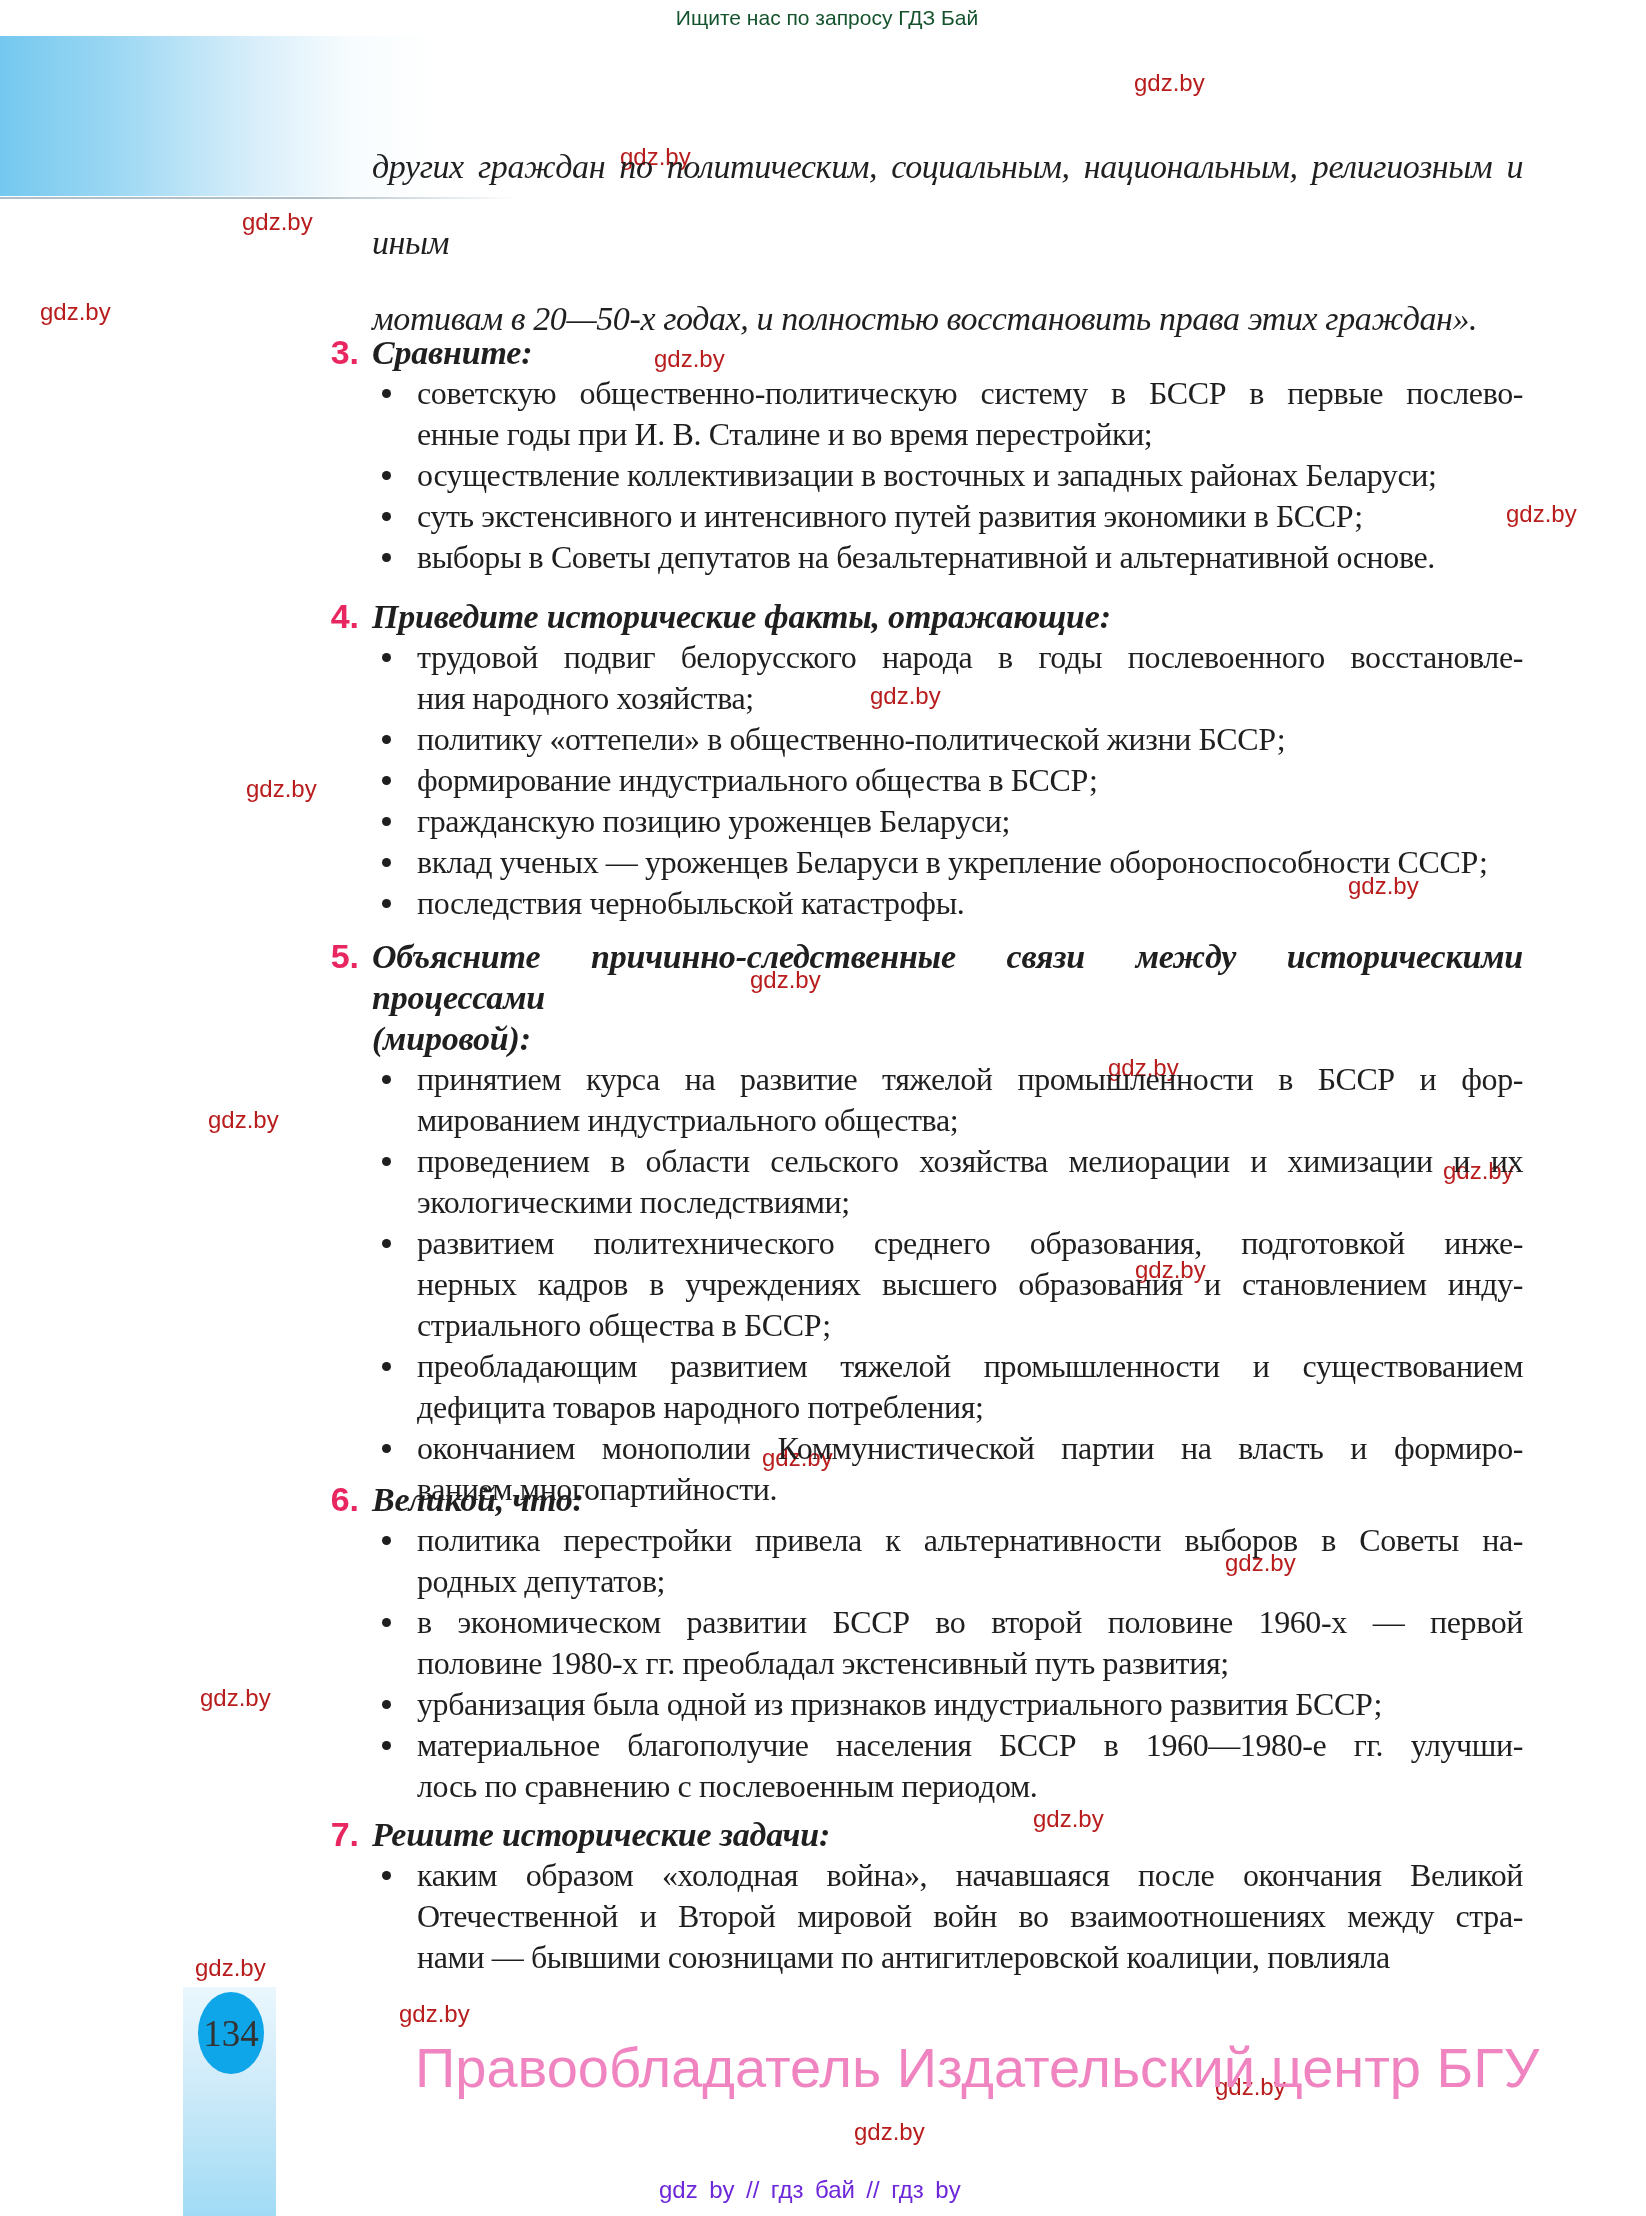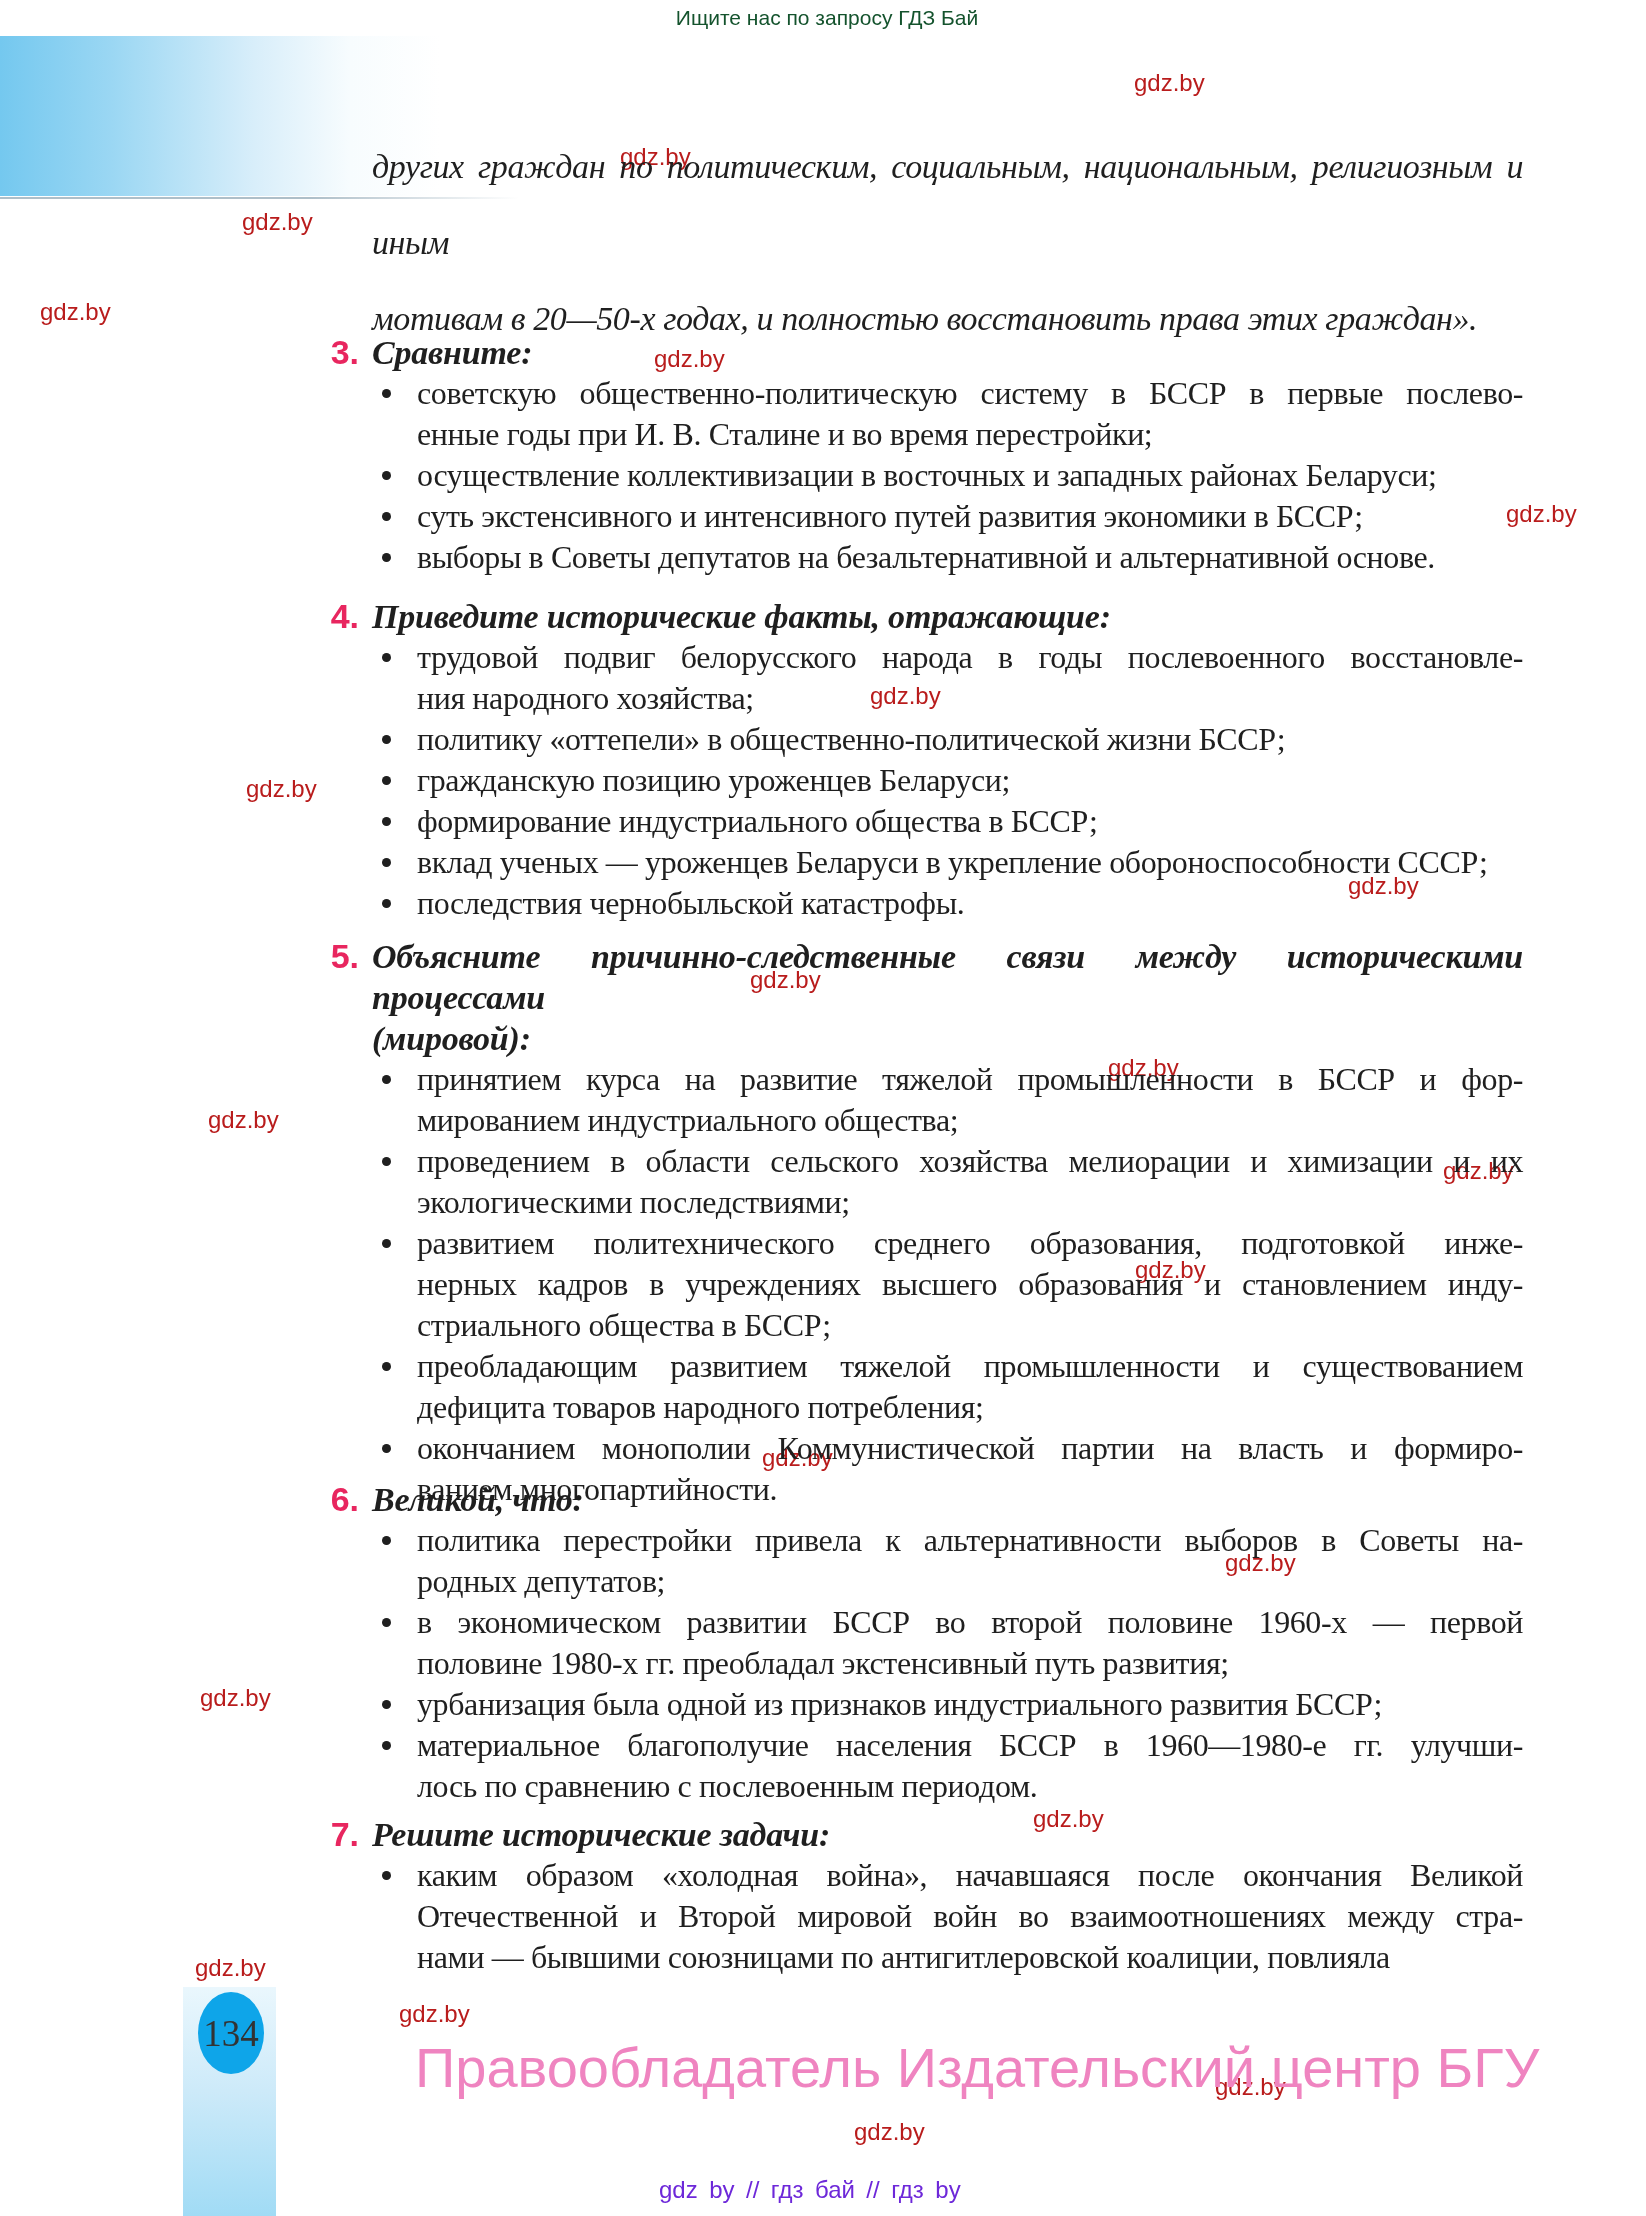--- a/index.html
+++ b/index.html
@@ -121,25 +121,25 @@
           <span class="dot"></span>
           <span class="ln">трудовой подвиг белорусского народа в годы послевоенного восстановле-</span>
           <span class="ln last">ния народного хозяйства;</span>
         </div>
         <div class="bullet">
           <span class="dot"></span>
           <span class="ln last">политику «оттепели» в общественно-политической жизни БССР;</span>
         </div>
         <div class="bullet">
           <span class="dot"></span>
+          <span class="ln last">формирование индустриального общества в БССР;</span>
+        </div>
+        <div class="bullet">
+          <span class="dot"></span>
           <span class="ln last">гражданскую позицию уроженцев Беларуси;</span>
-        </div>
-        <div class="bullet">
-          <span class="dot"></span>
-          <span class="ln last">формирование индустриального общества в БССР;</span>
         </div>
         <div class="bullet">
           <span class="dot"></span>
           <span class="ln last">вклад ученых — уроженцев Беларуси в укрепление обороноспособности СССР;</span>
         </div>
         <div class="bullet">
           <span class="dot"></span>
           <span class="ln last">последствия чернобыльской катастрофы.</span>
         </div>
       </div>

